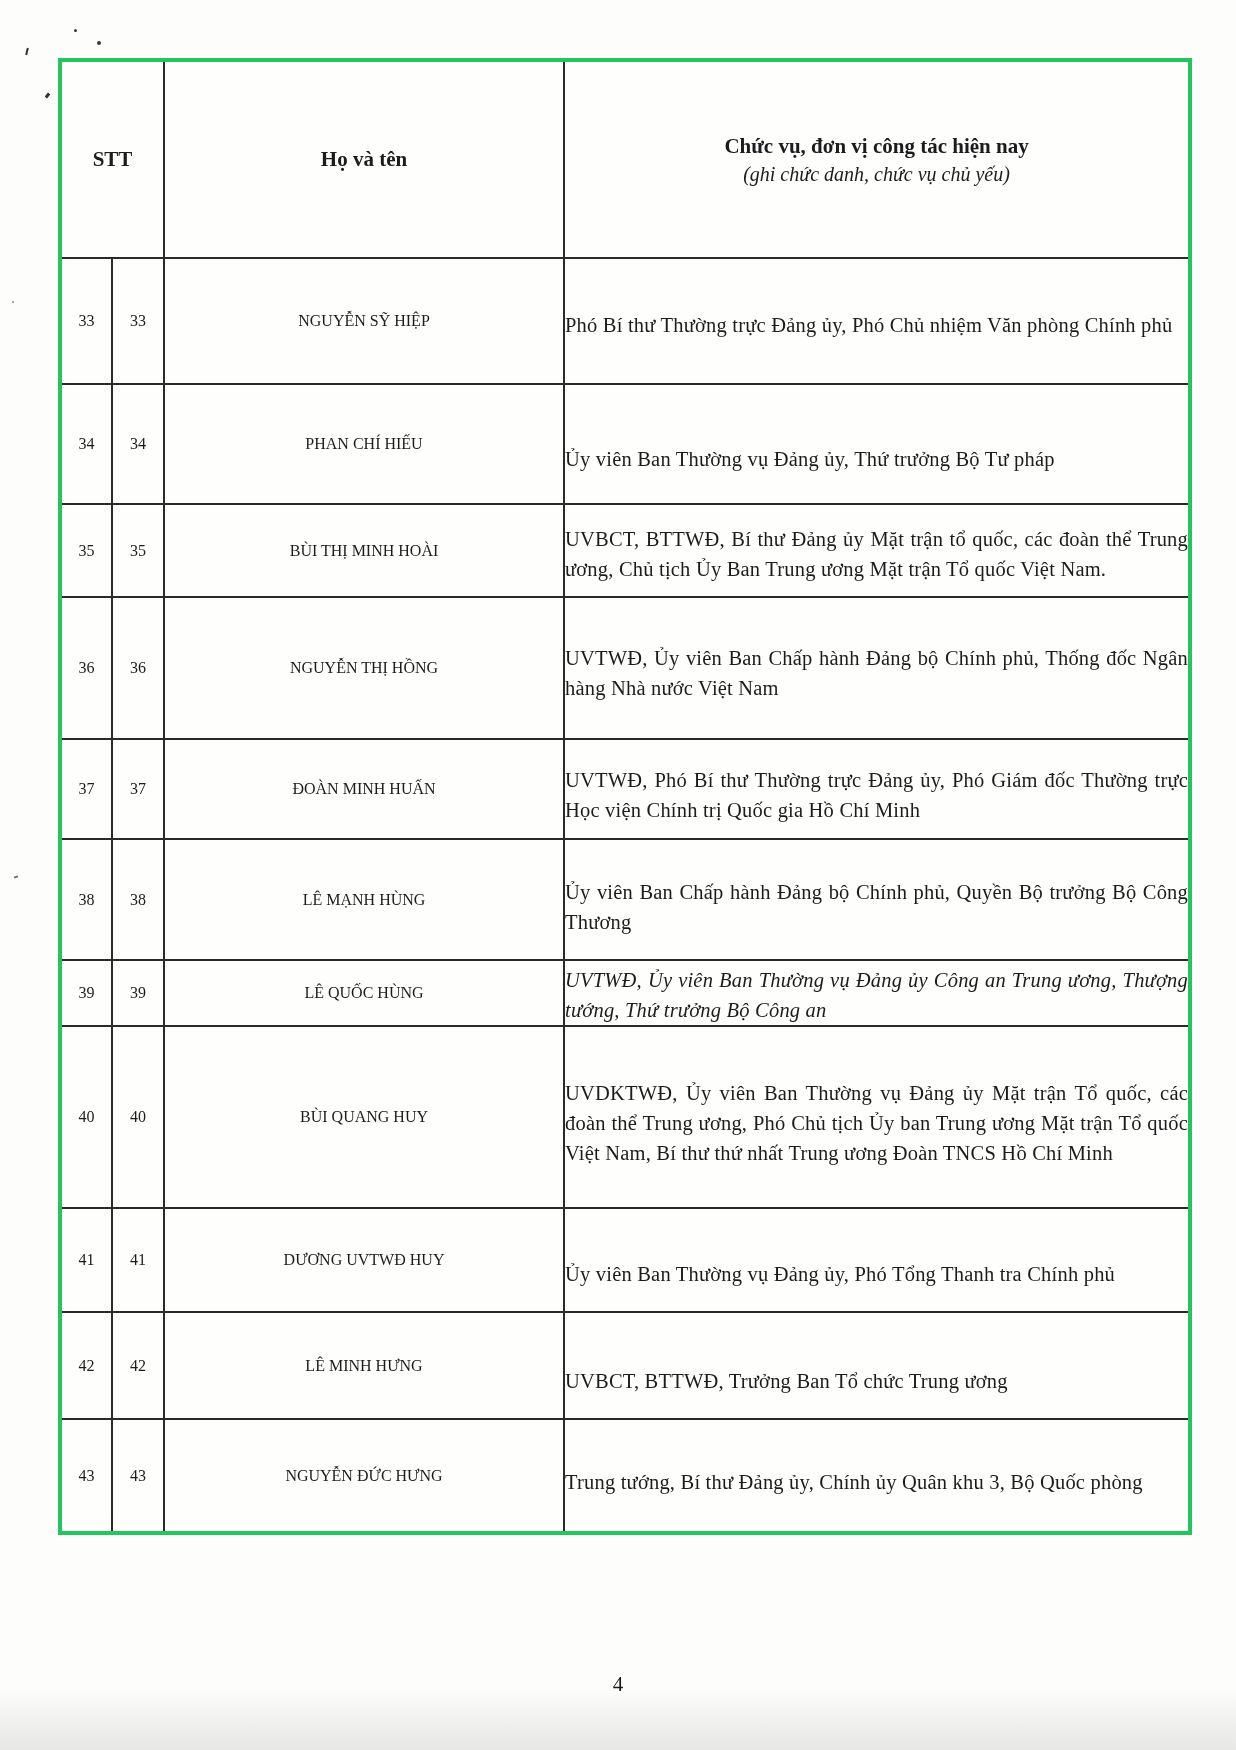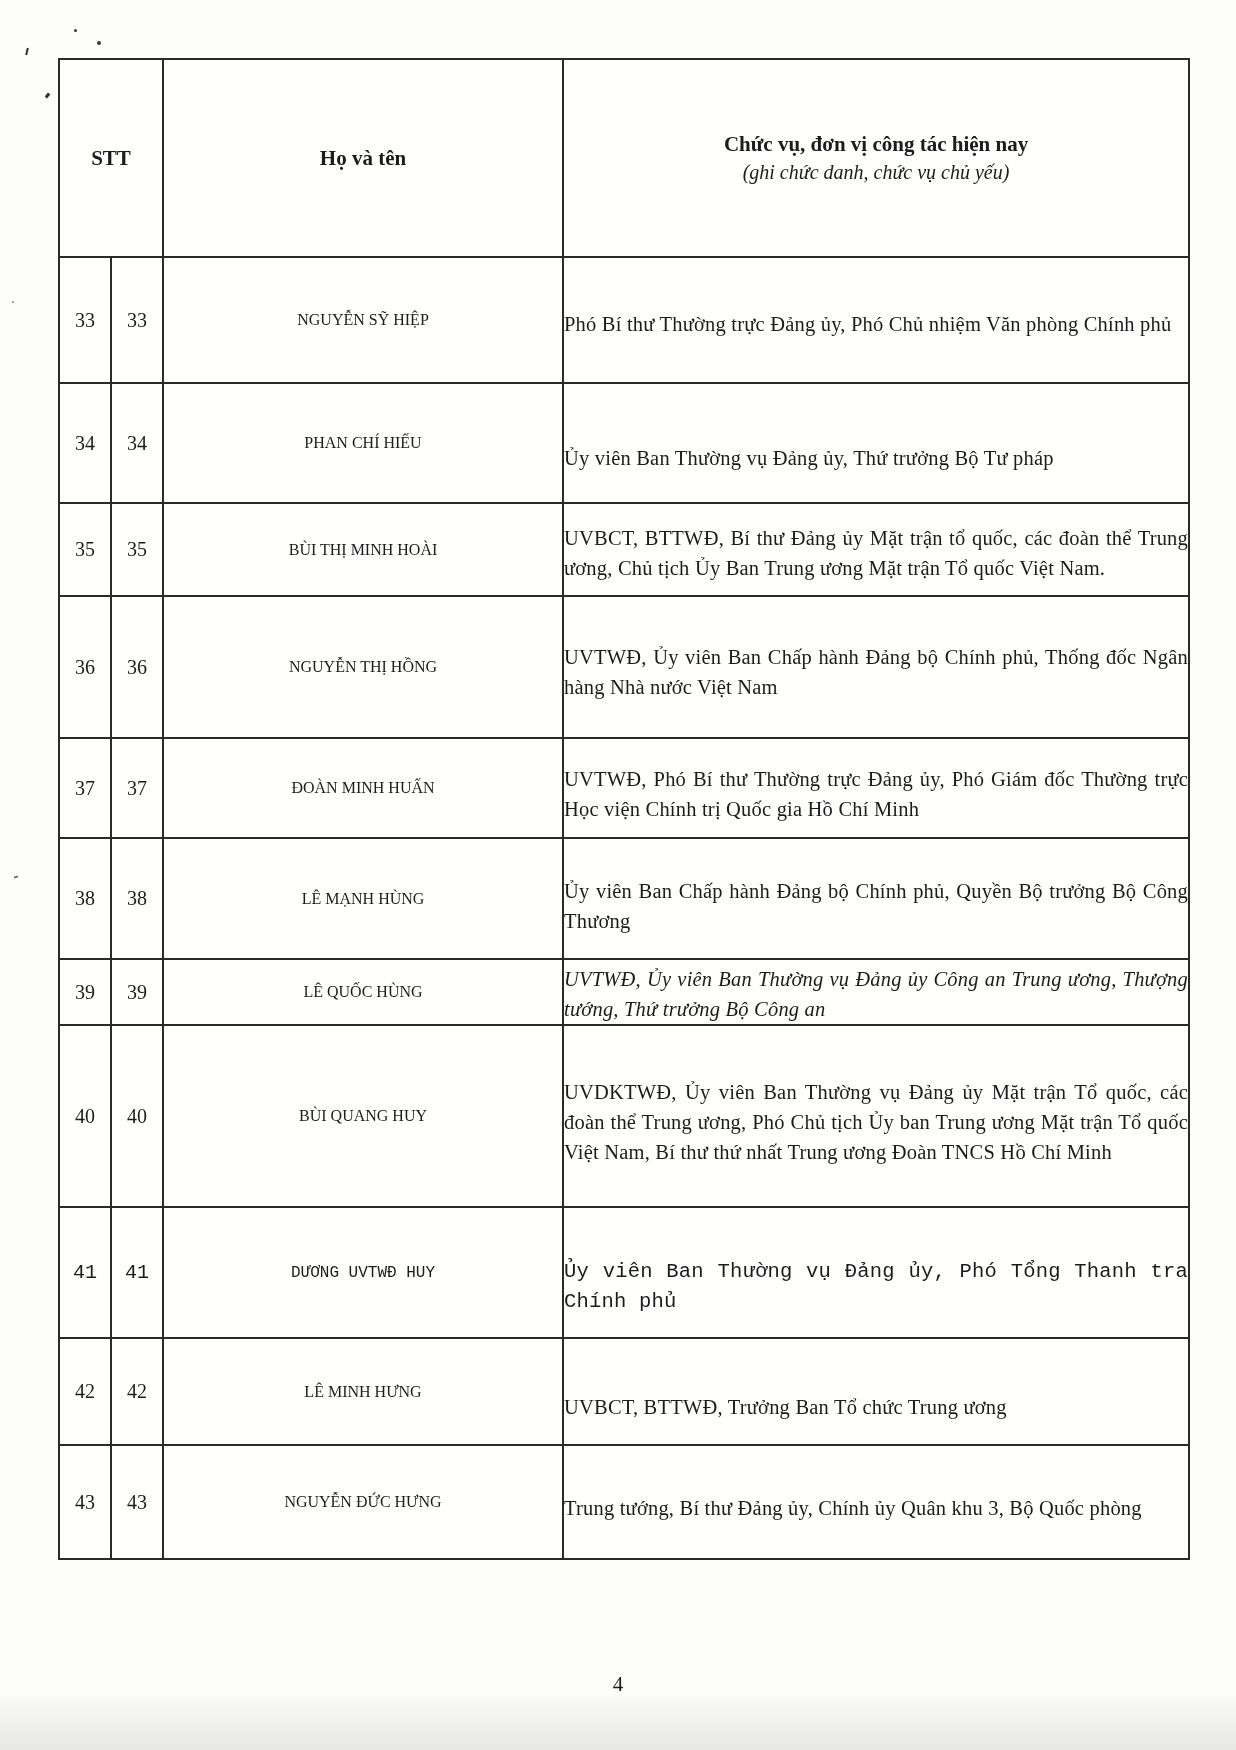--- a/index.html
+++ b/index.html
@@ -24,28 +24,28 @@
     border-collapse:collapse;
     table-layout:fixed;
     background:#fefefc;
   }
   table.doc th, table.doc td{
     border:2px solid #2a2a2a;
     padding:0;
     vertical-align:middle;
     overflow:hidden;
   }
-  table.doc{border:2px solid #22c55e;}
+  table.doc{border:4px solid #22c55e;}
   thead tr{height:198px;}
   th{font-weight:bold;font-size:21px;text-align:center;}
   .pos-title{font-weight:bold;font-size:21px;line-height:28px;}
   .pos-sub{font-weight:normal;font-style:italic;font-size:20px;line-height:28px;}
   td.c-stt{
     text-align:center;
-    font-size:20px;
+    font-size:16px;
     margin-top:24px;
   }
   td.c-name{
     font-size:16px;
     text-align:center;
     padding-left:4px;
     padding-right:4px;
   }
   td.c-pos{
     font-size:20.5px;
@@ -135,21 +135,21 @@
           <td class="c-stt">39</td>
           <td class="c-name">LÊ QUỐC HÙNG</td>
           <td class="c-pos" style="padding-top: 4px; font-style: italic;">UVTWĐ, Ủy viên Ban Thường vụ Đảng ủy Công an Trung ương, Thượng tướng, Thứ trưởng Bộ Công an</td>
         </tr>
         <tr style="height: 182px;">
           <td class="c-stt">40</td>
           <td class="c-stt">40</td>
           <td class="c-name">BÙI QUANG HUY</td>
           <td class="c-pos" style="padding-top: 12px;">UVDKTWĐ, Ủy viên Ban Thường vụ Đảng ủy Mặt trận Tổ quốc, các đoàn thể Trung ương, Phó Chủ tịch Ủy ban Trung ương Mặt trận Tổ quốc Việt Nam, Bí thư thứ nhất Trung ương Đoàn TNCS Hồ Chí Minh</td>
         </tr>
-        <tr style="height: 131px; font-family: Liberation Mono, monospace;">
+        <tr style="height: 104px;">
           <td class="c-stt">41</td>
           <td class="c-stt">41</td>
           <td class="c-name">DƯƠNG UVTWĐ HUY</td>
           <td class="c-pos" style="padding-top: 28px;">Ủy viên Ban Thường vụ Đảng ủy, Phó Tổng Thanh tra Chính phủ</td>
         </tr>
         <tr style="height: 107px;">
           <td class="c-stt">42</td>
           <td class="c-stt">42</td>
           <td class="c-name">LÊ MINH HƯNG</td>
           <td class="c-pos" style="padding-top: 30px;">UVBCT, BTTWĐ, Trưởng Ban Tổ chức Trung ương</td>

